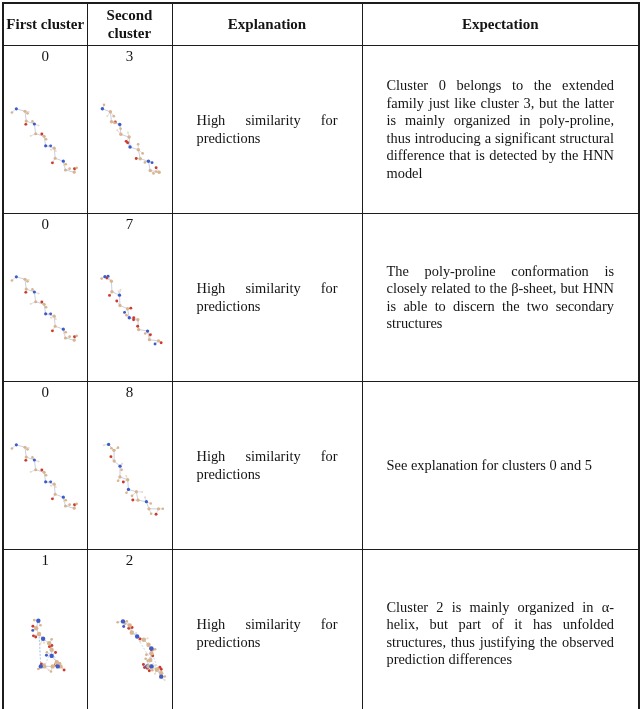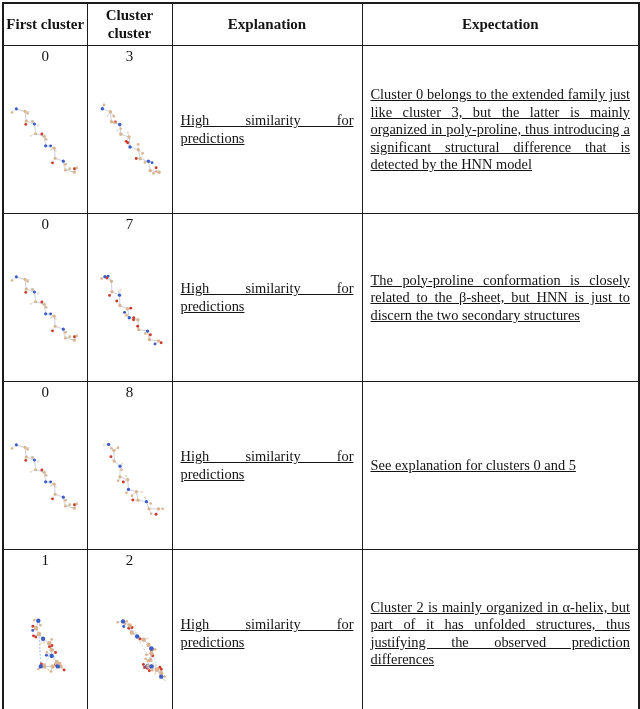--- a/index.html
+++ b/index.html
@@ -25,23 +25,22 @@
   .cmp th {
     font-size: 15px;
     font-weight: bold;
     line-height: 1.18;
     padding: 3px 2px;
     text-align: center;
   }
   td.text-cell {
     font-size: 14.4px;
     line-height: 1.22;
-    padding: 4px 8px;
+    padding: 4px 24px;
     text-align: justify;
-    text-decoration: underline;
   }
   td.mol-td {
     position: relative;
     text-align: center;
     overflow: hidden;
   }
   .cluster-num {
     position: absolute;
     top: 2px; left: 0; right: 0;
     text-align: center;
@@ -56,21 +55,21 @@
 <table class="cmp">
   <colgroup>
     <col style="width:84px">
       <col style="width:85px">
       <col style="width:190px">
       <col style="width:277px">
   </colgroup>
   <thead>
     <tr style="height:35px">
       <th>First cluster</th>
-      <th>Cluster cluster</th>
+      <th>Second cluster</th>
       <th>Explanation</th>
       <th>Expectation</th>
     </tr>
   </thead>
   <tbody>
 
     <tr style="height:111px">
       <td class="mol-td">
         <span class="cluster-num">0</span>
         <svg class="mol" viewBox="0 0 80 92" width="78" height="148" preserveAspectRatio="xMidYMid meet">
@@ -326,21 +325,21 @@
             <circle cx="37.46851083994219" cy="47.79198502782639" r="1.7" fill="#d9b48e"></circle>
             <circle cx="39.242942901246614" cy="56.99937114834015" r="1.7" fill="#3d5cc8"></circle>
             <circle cx="48.09390073676808" cy="59.053471164058365" r="1.7" fill="#d9b48e"></circle>
             <circle cx="48.861493000148805" cy="69.1141764213388" r="1.7" fill="#d9b48e"></circle>
             <circle cx="58.02601665771057" cy="70.70118995385968" r="1.7" fill="#3d5cc8"></circle>
             <circle cx="59.9306155231752" cy="79.47136794789917" r="1.7" fill="#d9b48e"></circle>
             <circle cx="69.23773521903902" cy="80.76226478096098" r="1.7" fill="#d9b48e"></circle>
           </svg>
       </td>
       <td class="text-cell">High similarity for predictions</td>
-      <td class="text-cell">The poly-proline conformation is closely related to the β-sheet, but HNN is just to discern the two secondary structures</td>
+      <td class="text-cell">The poly-proline conformation is closely related to the β-sheet, but HNN is able to discern the two secondary structures</td>
     </tr>
 
     <tr style="height:77px">
       <td class="mol-td">
         <span class="cluster-num">0</span>
         <svg class="mol" viewBox="0 0 80 92" width="78" height="148" preserveAspectRatio="xMidYMid meet">
             <line x1="10.611925602816044" y1="15.088074397183956" x2="19.498189754204375" y2="17.55276065901876" stroke="#c9cfdf" stroke-width="1"></line>
             <line x1="19.498189754204375" y1="17.55276065901876" x2="20.749836678476065" y2="27.641874065325588" stroke="#c9cfdf" stroke-width="1"></line>
             <line x1="20.749836678476065" y1="27.641874065325588" x2="29.128409789702307" y2="30.59387120203322" stroke="#c9cfdf" stroke-width="1"></line>
             <line x1="29.128409789702307" y1="30.59387120203322" x2="30.423410351605884" y2="40.6192508054189" stroke="#c9cfdf" stroke-width="1"></line>

